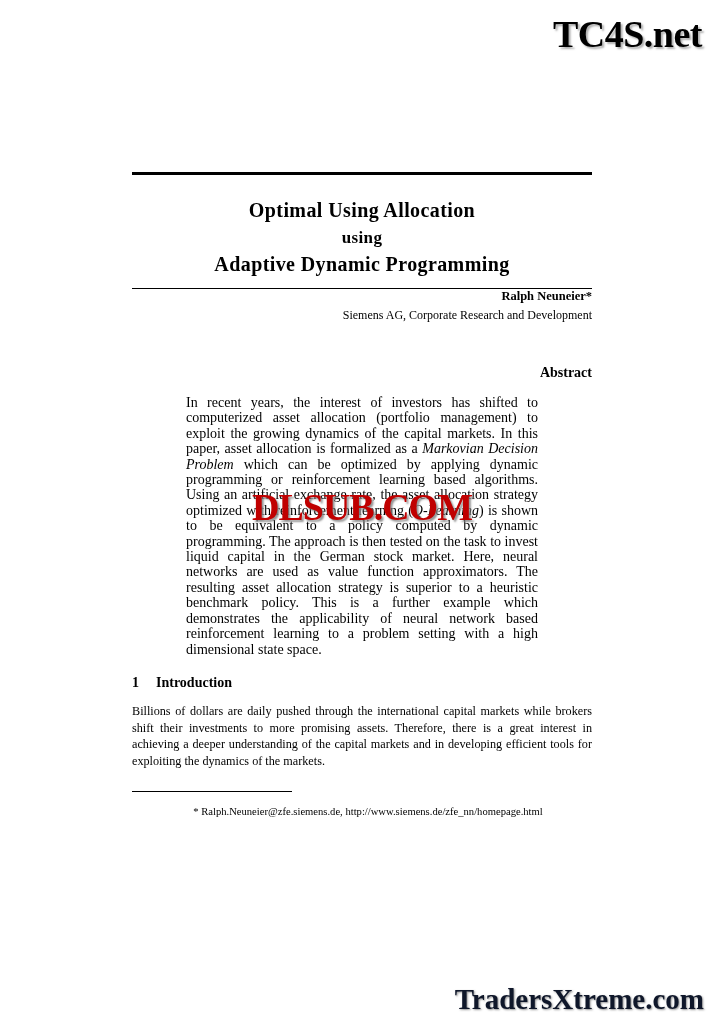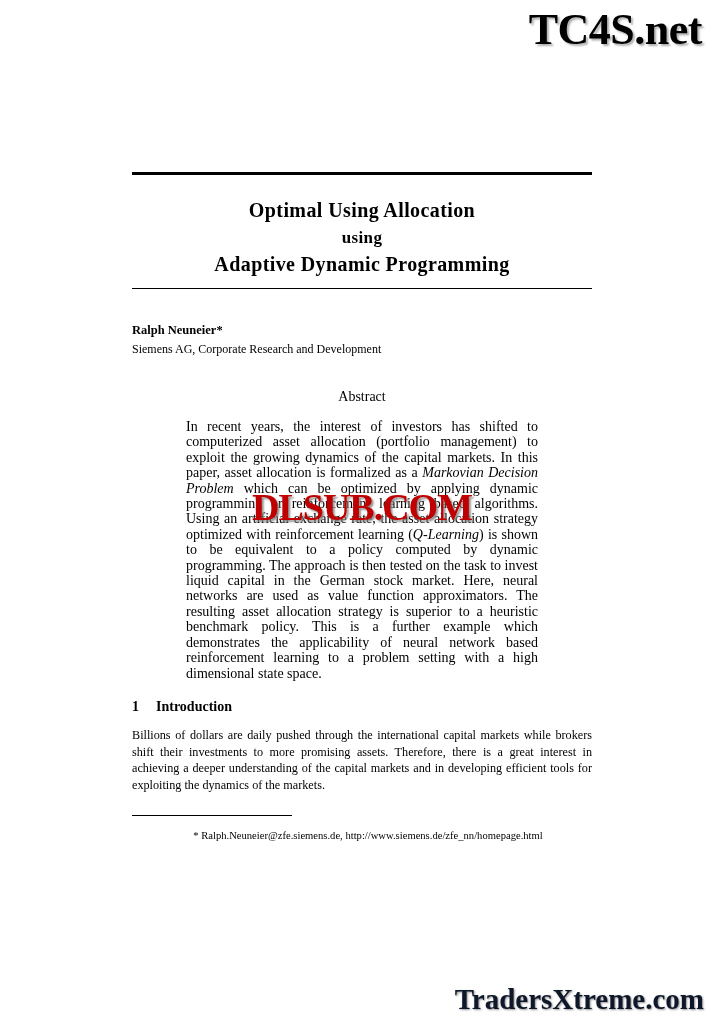--- a/index.html
+++ b/index.html
@@ -12,25 +12,25 @@
     background: #ffffff;
     font-family: "Liberation Serif", serif;
     color: #000000;
     position: relative;
     overflow: hidden;
   }
 
   
   .wm-top {
     position: absolute;
-    top: 4px;
+    top: 12px;
     right: 22px;
     font-family: "Liberation Serif", serif;
     font-weight: bold;
-    font-size: 44px;
+    font-size: 38px;
     letter-spacing: -0.5px;
     color: #000000;
     text-shadow: 2px 2px 2px rgba(150,150,150,0.75);
   }
   .wm-bottom {
     position: absolute;
     bottom: 8px;
     right: 20px;
     font-family: "Liberation Serif", serif;
     font-weight: bold;
@@ -79,38 +79,37 @@
     font-size: 20px;
     line-height: 27px;
     margin-top: 22px;
     letter-spacing: 0.4px;
   }
   .title .line2 {
     font-size: 17px;
   }
 
   .authors {
-    text-align: left;
-    margin-top: 34px;
+    text-align: right;
   }
   .author-name {
     font-weight: bold;
     font-size: 12.5px;
   }
   .affil {
     font-size: 12px;
     line-height: 17px;
     margin-top: 3px;
   }
 
   .abstract-head {
-    text-align: center;
-    font-weight: normal;
+    text-align: right;
+    font-weight: bold;
     font-size: 14px;
-    margin-top: 31px;
+    margin-top: 41px;
   }
 
   .abstract-body {
     margin: 14px auto 0 auto;
     width: 352px;
     font-size: 14px;
     line-height: 15.4px;
     text-align: justify;
     text-justify: inter-word;
     hyphens: manual;

